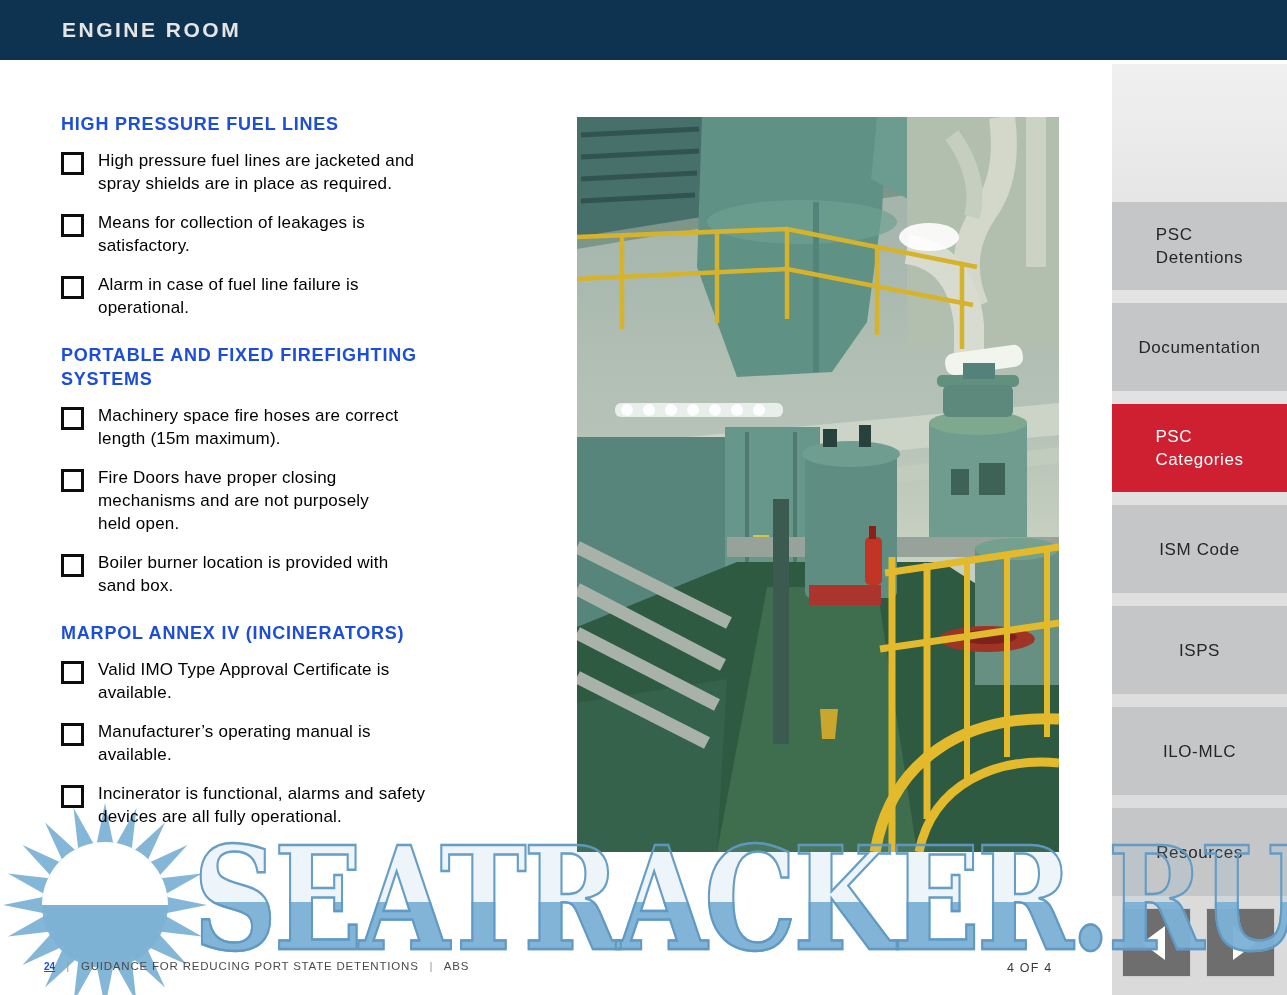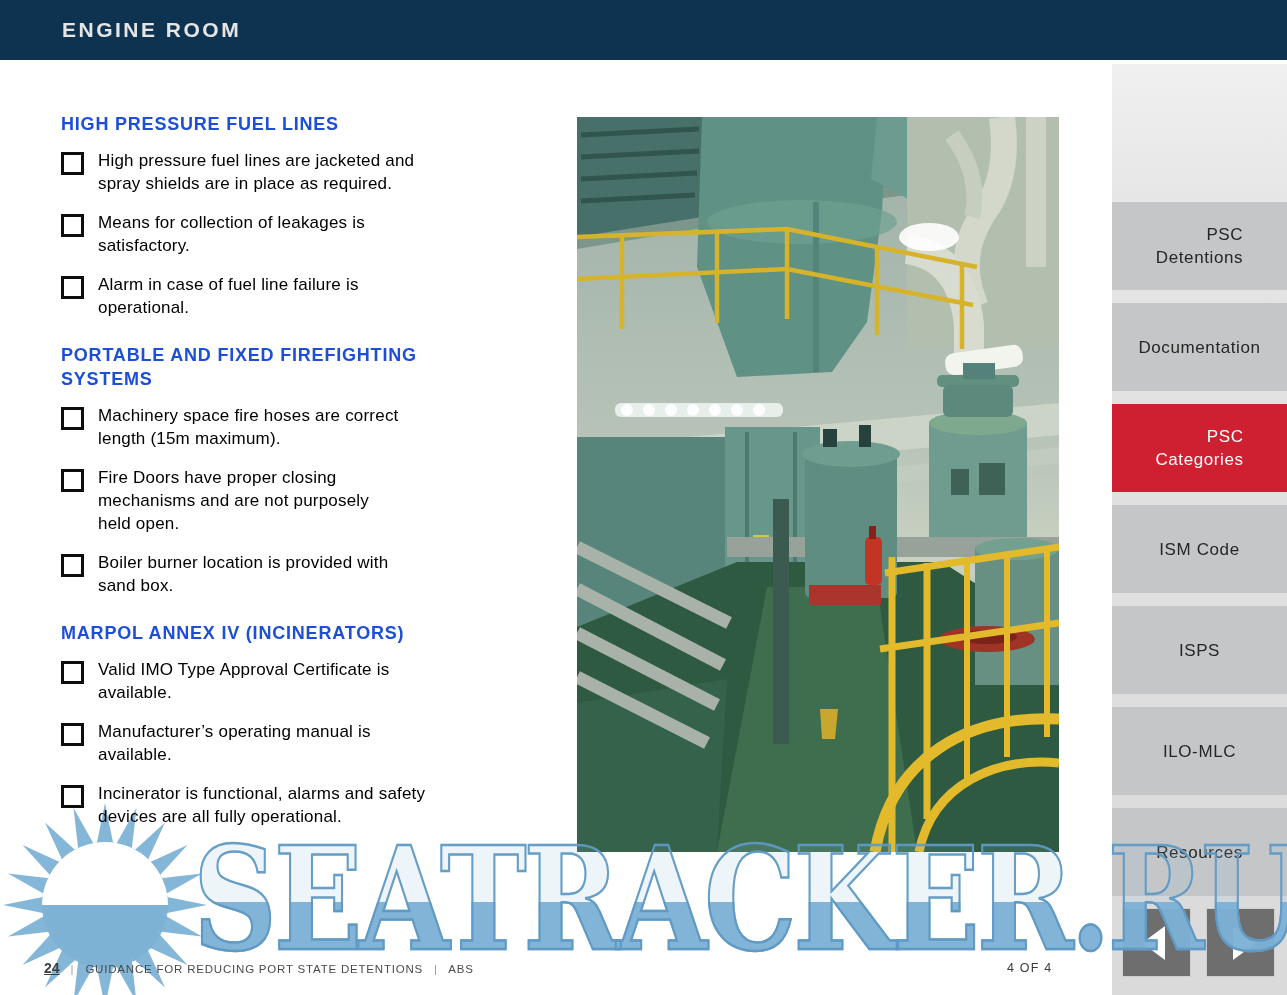--- a/index.html
+++ b/index.html
@@ -24,33 +24,33 @@
 
   
   .photo{position:absolute;left:577px;top:117px;width:482px;height:735px;z-index:5;overflow:hidden;}
   .photo svg{display:block;width:100%;height:100%;}
 
   
   .sidebar{position:absolute;left:1112px;top:64px;width:175px;height:931px;z-index:5;
         background:linear-gradient(180deg,#f0f0f0 0%,#e4e4e4 18%,#dadada 100%);}
   .side-buttons{padding-top:138px;}
   .side-btn{width:175px;height:88px;margin-bottom:13px;background:#c5c6c8;color:#262626;
-        display:flex;align-items:center;justify-content:center;text-align:right;
+        display:flex;align-items:center;justify-content:center;text-align:left;
         font-size:17px;line-height:23px;letter-spacing:0.6px;white-space:pre-line;cursor:pointer;}
   .side-btn.active{background:#ce2031;color:#ffffff;}
 
   
   .pager{position:absolute;left:11px;top:845px;display:flex;gap:17px;}
   .pager-btn{width:67px;height:67px;background:#6e6e6e;display:flex;align-items:center;
         justify-content:center;cursor:pointer;box-shadow:0 0 0 1px #cfcfcf;}
 
   
   .footer-left{position:absolute;left:44px;top:960px;z-index:36;color:#4a4a4a;
         font-size:11.5px;letter-spacing:0.8px;white-space:nowrap;}
-  .footer-left .pagenum{font-size:14px;font-weight:bold;color:#404040;letter-spacing:0;text-decoration:underline;}
+  .footer-left .pagenum{font-size:10px;font-weight:bold;color:#1d4ed8;letter-spacing:0;text-decoration:underline;}
   .footer-left .sep{color:#9a9a9a;margin:0 7px;}
   .page-indicator{position:absolute;left:1007px;top:961px;z-index:36;color:#3a3a3a;
         font-size:12.5px;letter-spacing:1.2px;}
 
   
   .starburst{position:absolute;left:0px;top:800px;width:210px;height:210px;z-index:30;}
   .watermark-text{position:absolute;left:193px;top:828px;z-index:60;
         font-family:"DejaVu Serif", serif;font-weight:bold;font-size:142px;line-height:1;
         letter-spacing:-4px;white-space:nowrap;transform:scaleX(0.82);transform-origin:left top;
         color:transparent;

